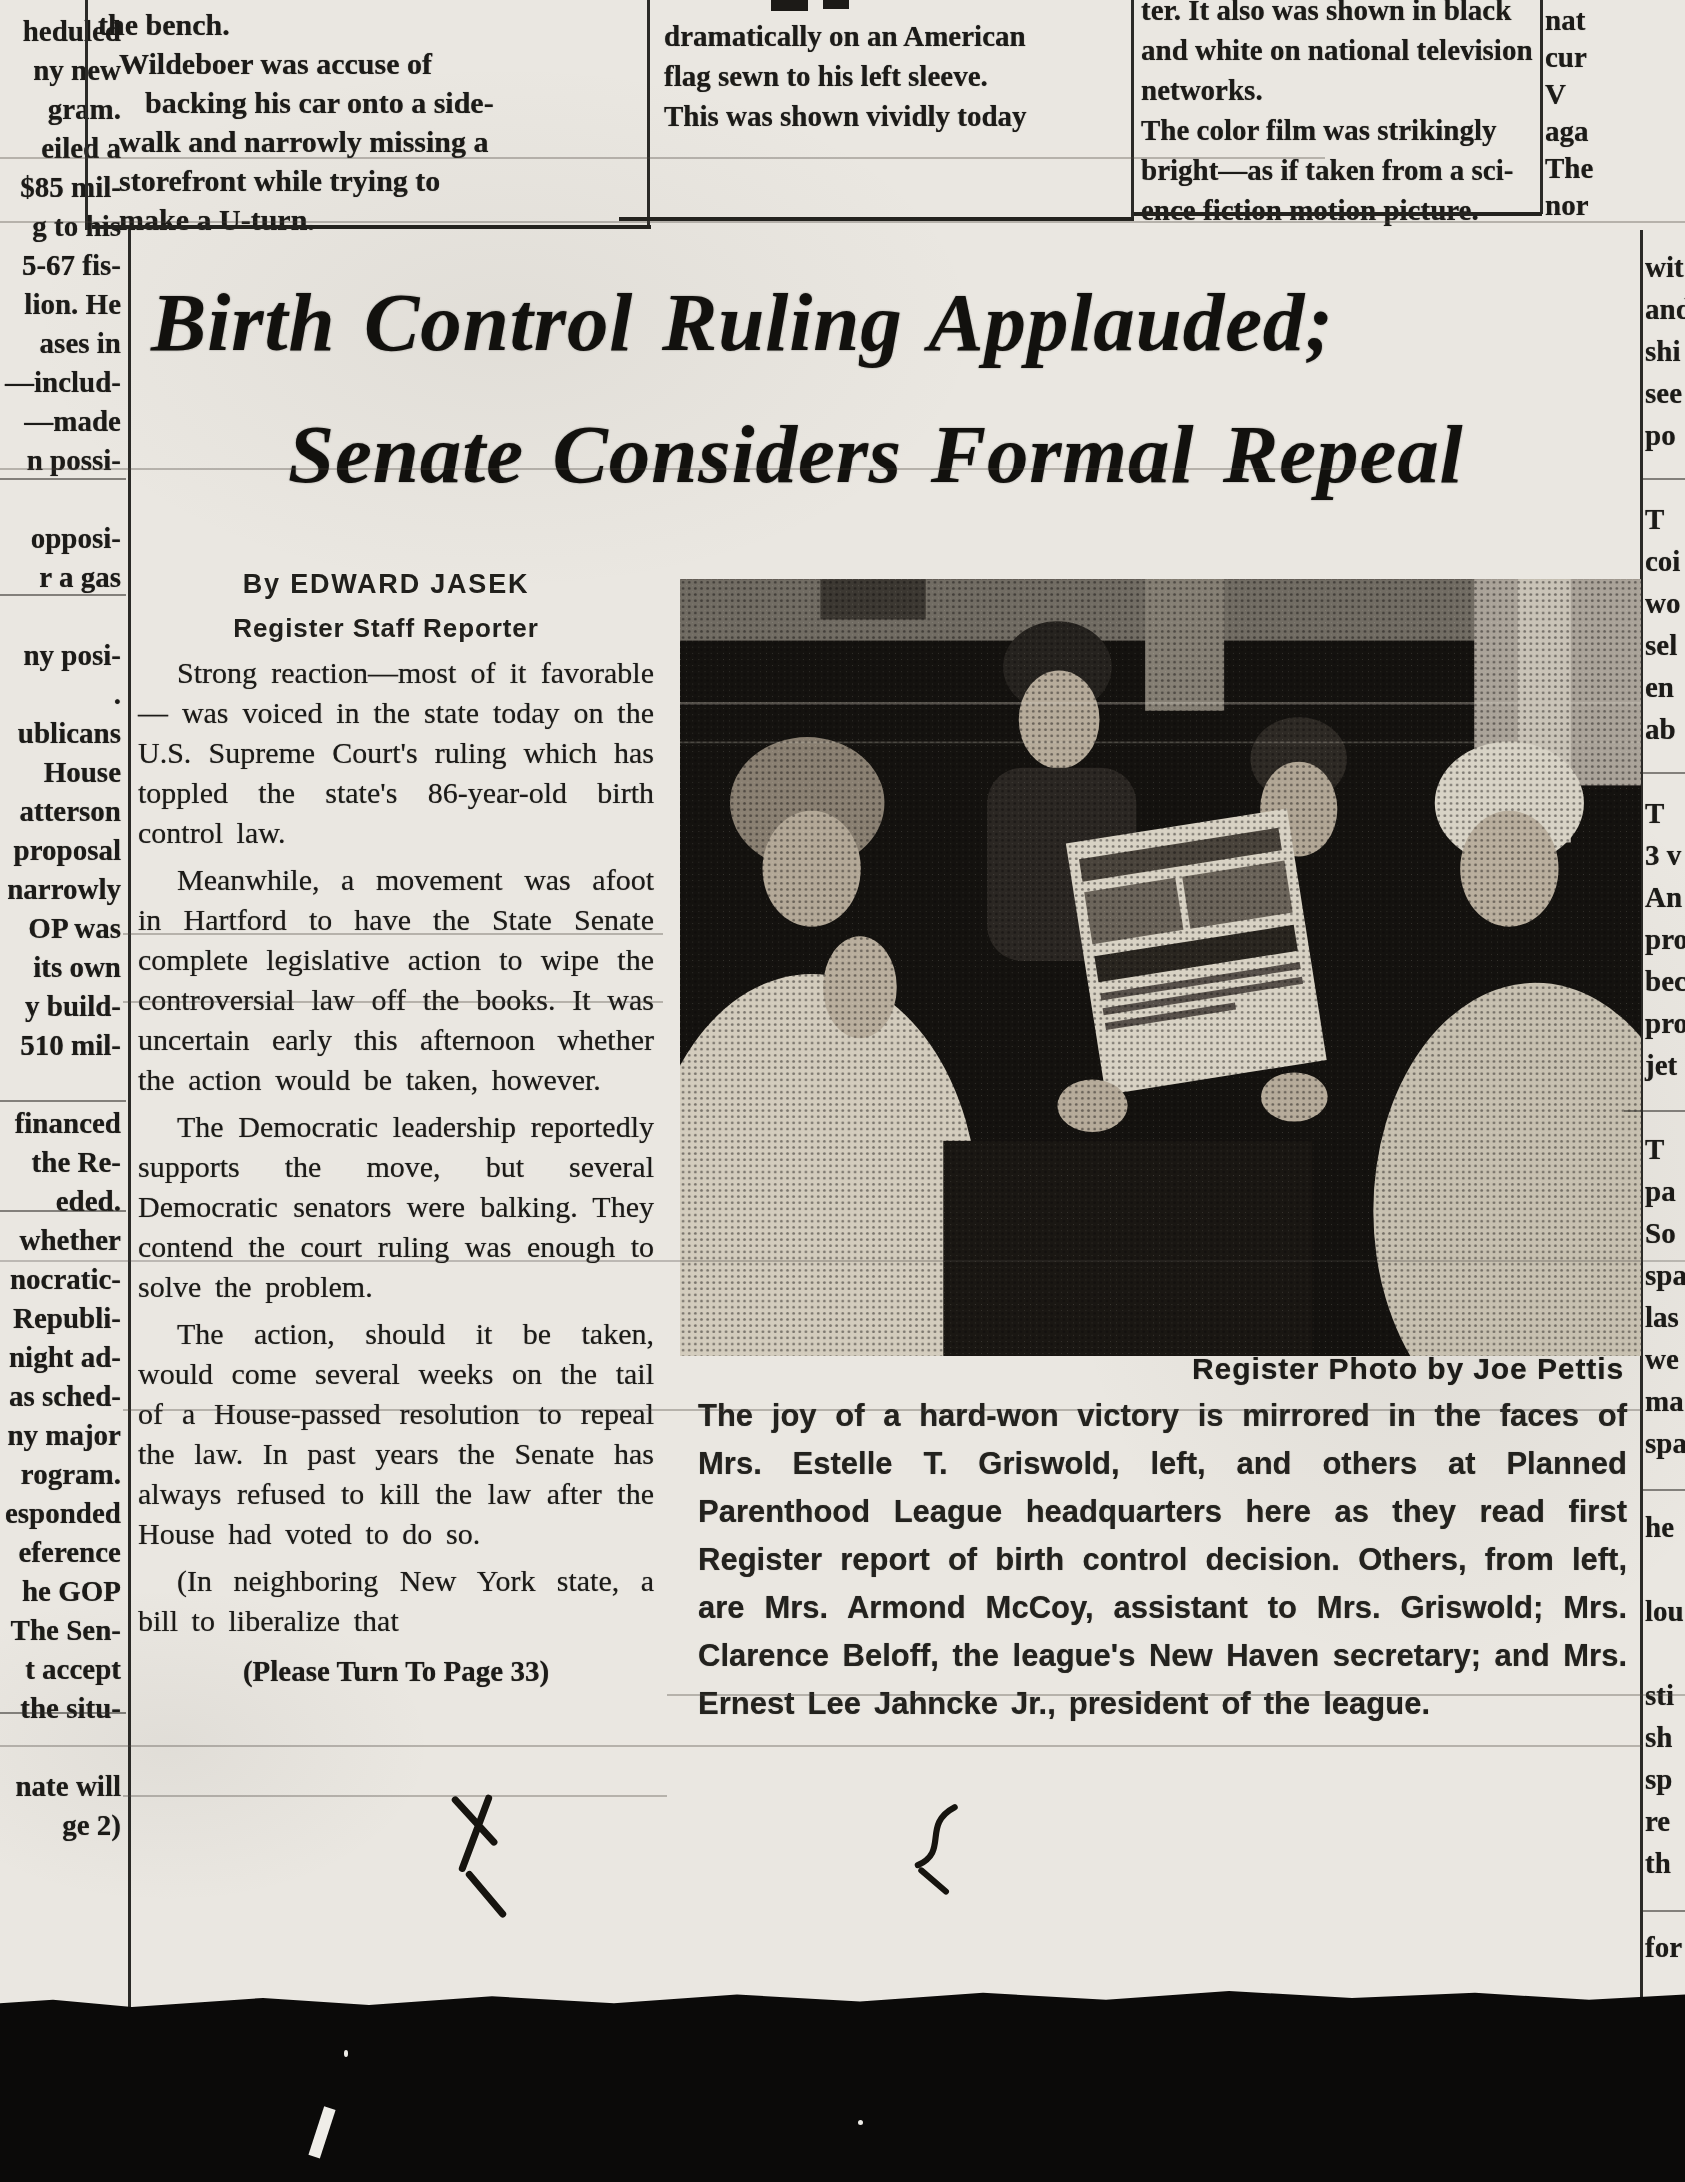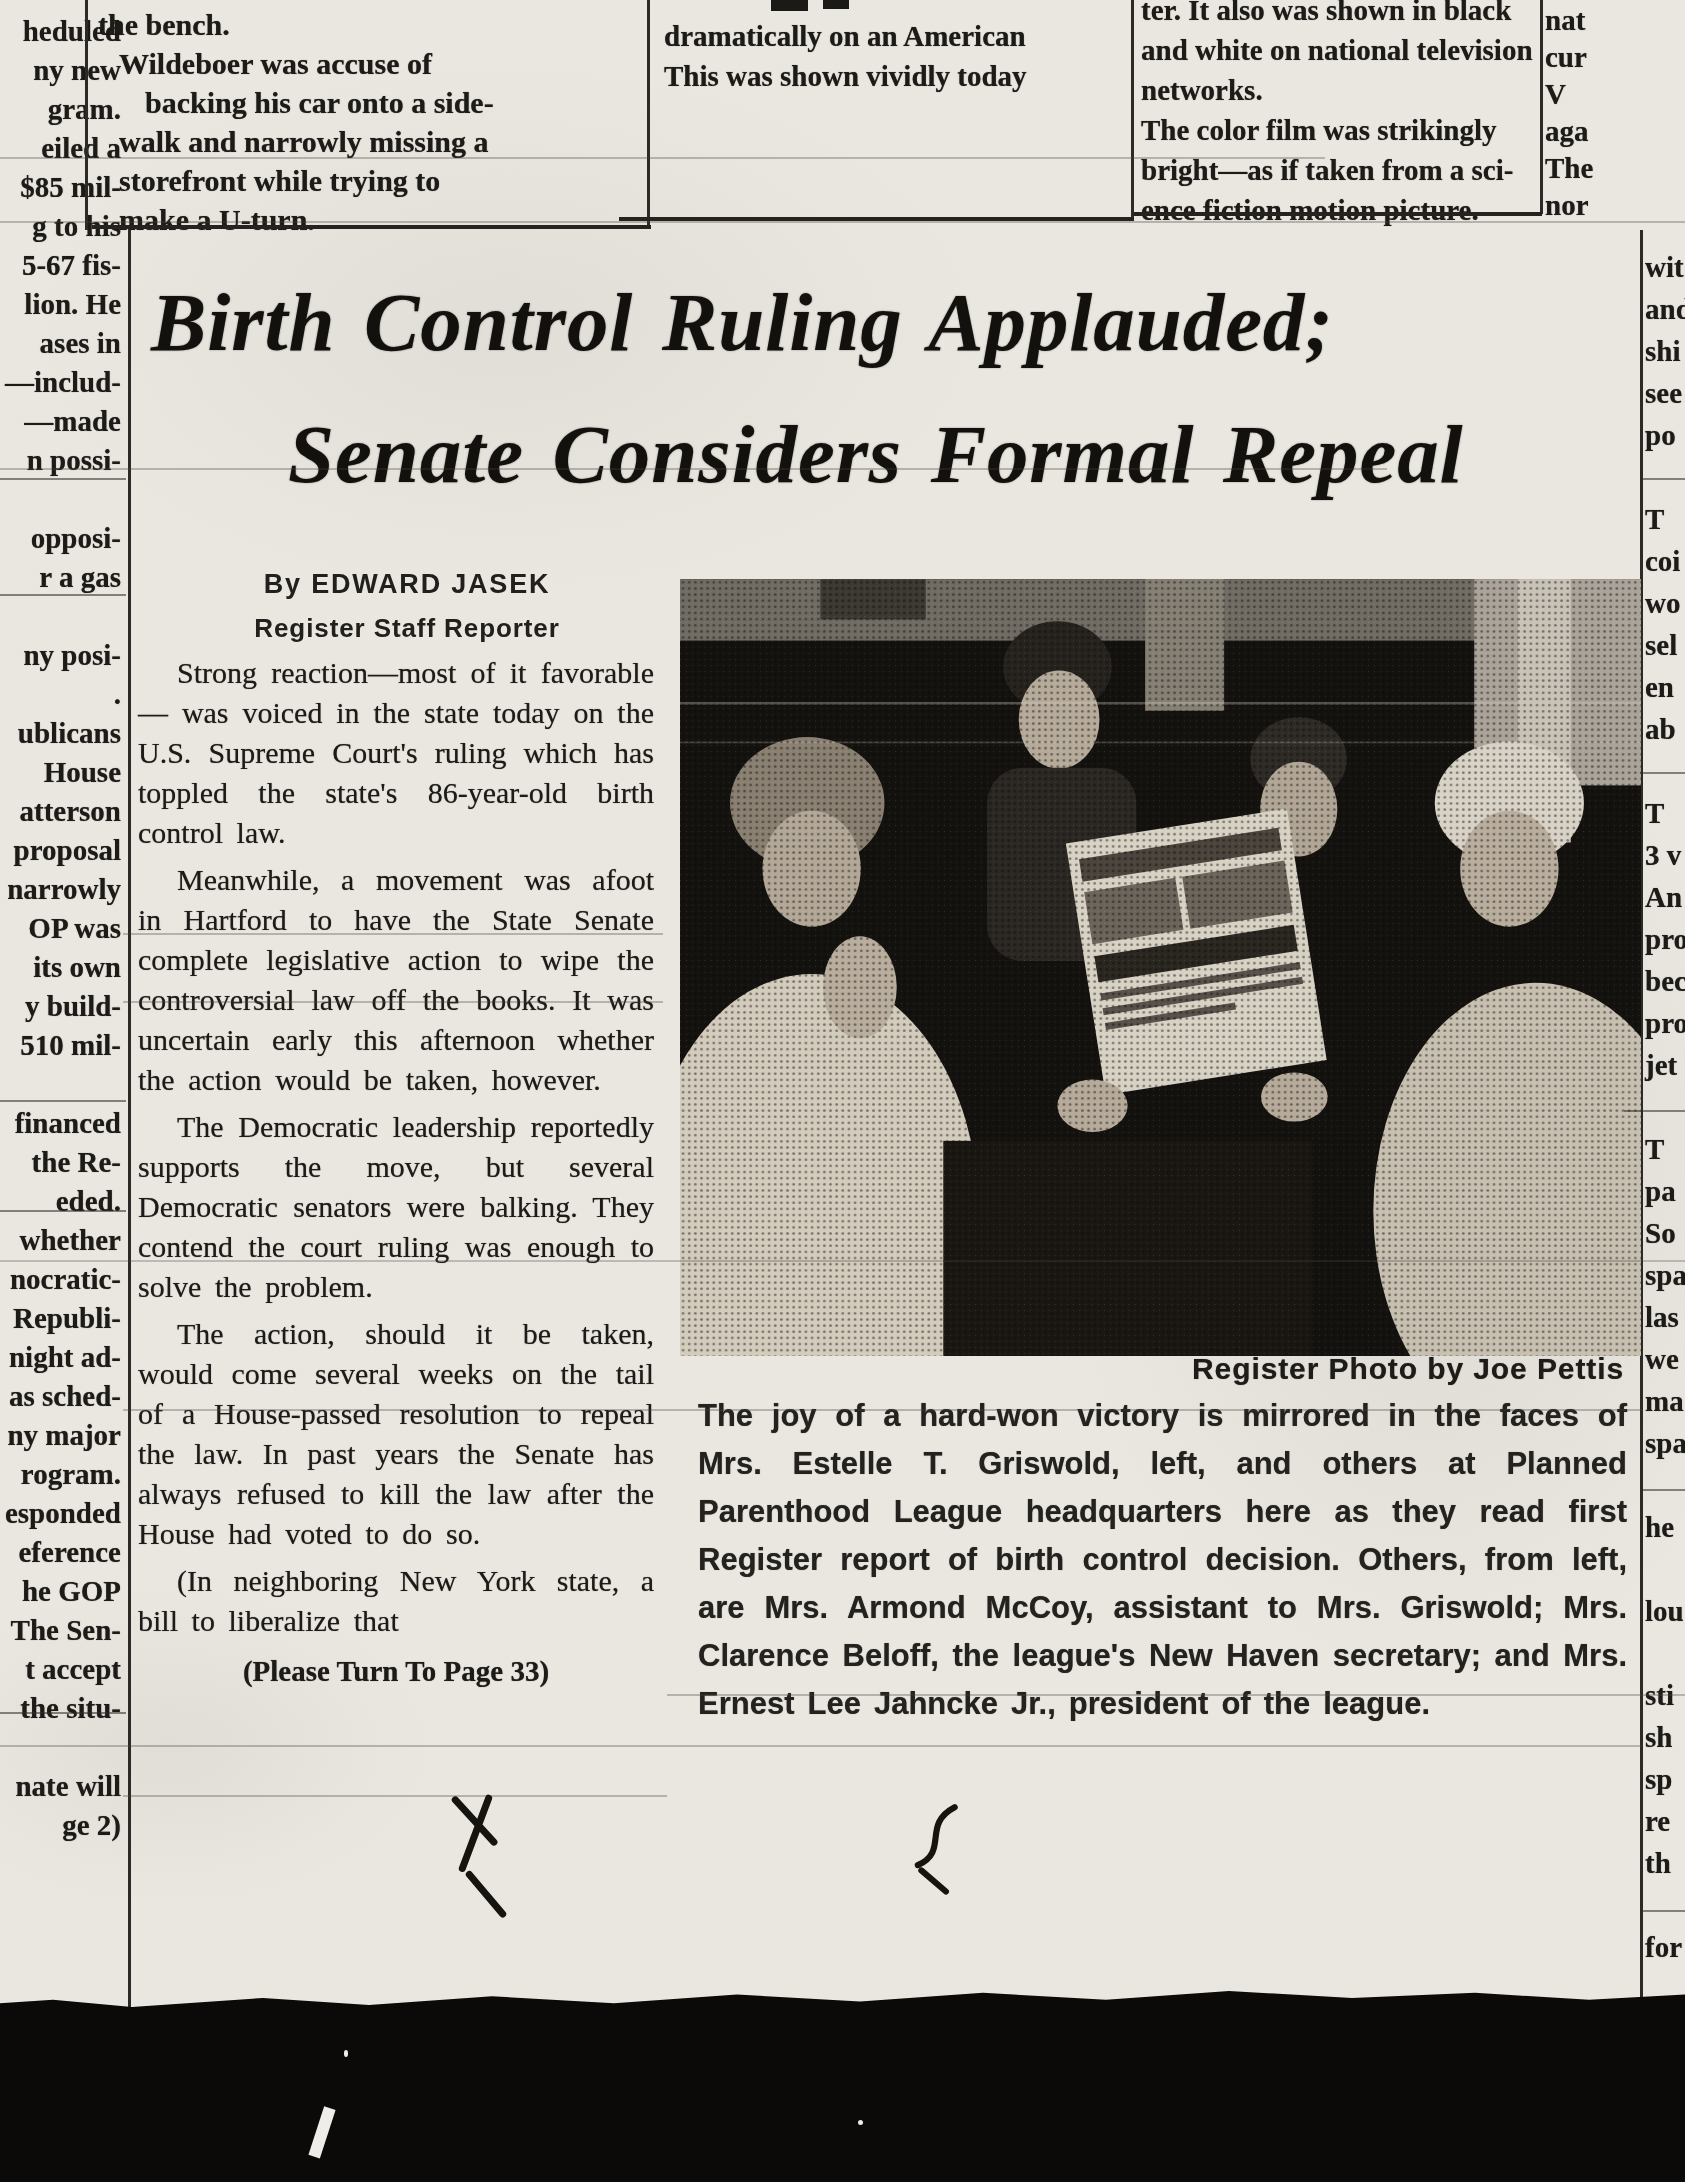--- a/index.html
+++ b/index.html
@@ -36,21 +36,21 @@
   .vr{position:absolute;background:#2b2a27;width:2.6px;}
   .hr-thick{position:absolute;background:#24231f;height:4.4px;}
   .streak{position:absolute;height:1.8px;background:rgba(70,66,60,.32);}
   .divider{position:absolute;height:1.8px;background:rgba(45,43,40,.55);}
 
   
   .headline{font-style:italic;font-weight:700;font-size:83px;white-space:nowrap;
     color:#12110e;letter-spacing:0.9px;word-spacing:7px;text-shadow:0 0 1.8px rgba(15,14,12,.45);}
 
   
-  .byline{left:146px;width:522px;text-align:center;font-weight:700;font-size:27px;
+  .byline{left:125px;width:522px;text-align:center;font-weight:700;font-size:27px;
     letter-spacing:1.8px;color:#21201c;}
   .article{left:138px;top:653px;width:516px;}
   .graf{font-size:30px;line-height:40px;margin:0 0 7px 0;text-align:justify;
     text-indent:39px;word-spacing:6.1px;text-shadow:0 0 0.9px rgba(20,18,15,.6);}
   .continuation{text-align:center;font-weight:700;font-size:29px;margin-top:14px;
     text-shadow:0 0 0.9px rgba(20,18,15,.7);}
 
   
   .photo{left:680px;top:579px;width:961px;height:777px;background:#14120f;}
   .photo svg{display:block;}
@@ -128,20 +128,21 @@
   <div class="abs wildeboer serif ink" style="top:44px;margin-left:21px;">
       <div class="w-line">Wildeboer was accuse of</div>
       <div class="w-line">backing his car onto a side-</div>
       <div class="w-line">walk and narrowly missing a</div>
       <div class="w-line">storefront while trying to</div>
       <div class="w-line">make a U-turn.</div>
     </div>
 
   <div class="abs topcol center serif ink">
       <div class="t-line">dramatically on an American</div>
+      <div class="t-line">flag sewn to his left sleeve.</div>
       <div class="t-line">This was shown vividly today</div>
     </div>
 
   <div class="abs topcol right serif ink">
       <div class="t-line">ter. It also was shown in black</div>
       <div class="t-line">and white on national television</div>
       <div class="t-line">networks.</div>
       <div class="t-line">The color film was strikingly</div>
       <div class="t-line">bright—as if taken from a sci-</div>
       <div class="t-line">ence fiction motion picture.</div>

